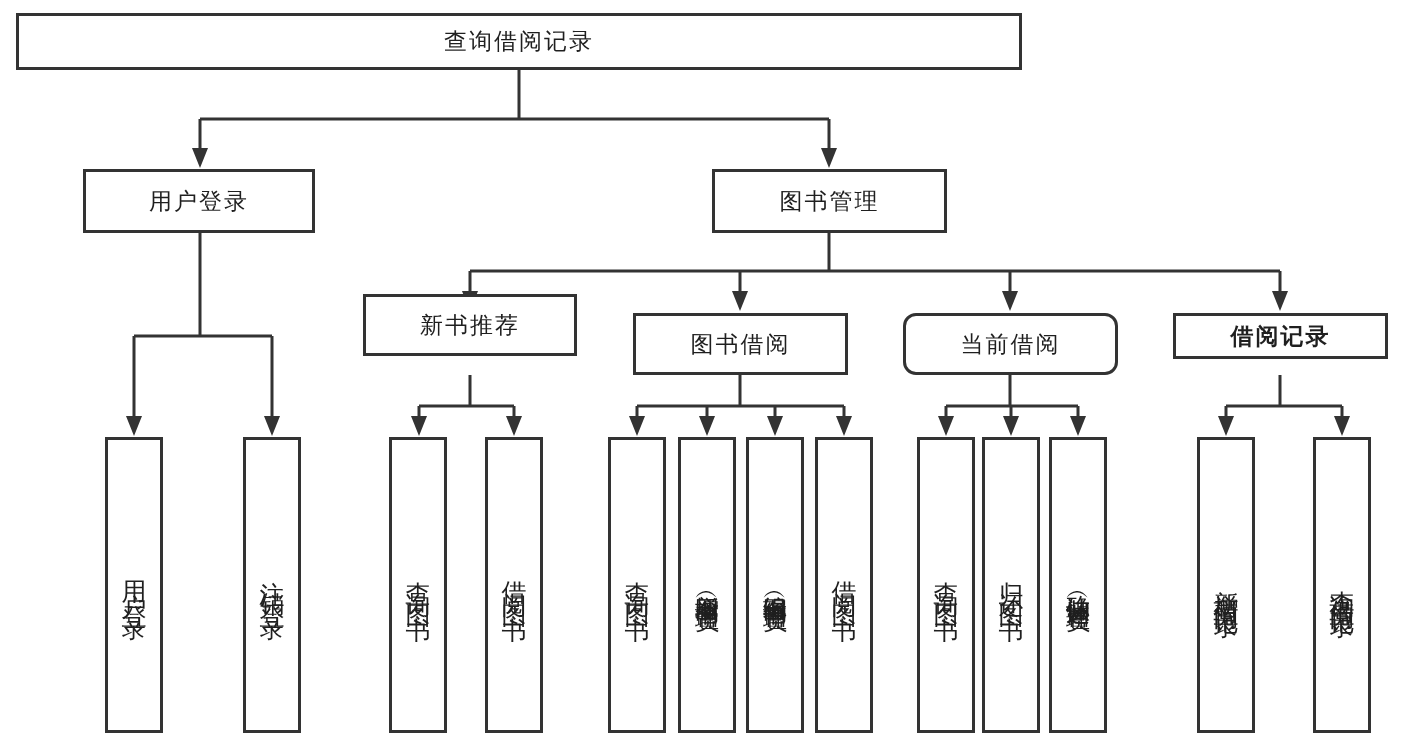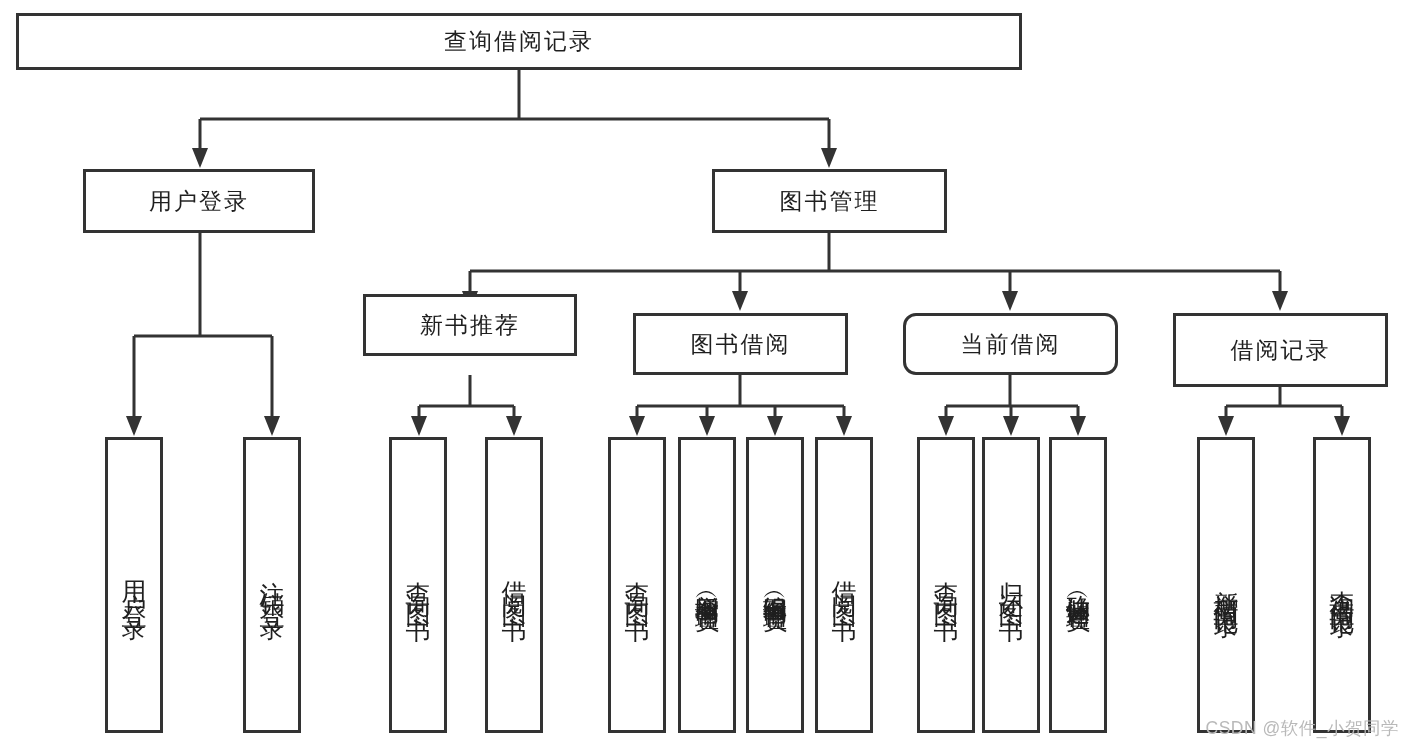--- a/index.html
+++ b/index.html
@@ -32,21 +32,21 @@
     font-size: 23px;
     letter-spacing: 2px;
     white-space: nowrap;
   }
   .root-node  { left: 16px;   top: 13px;  width: 1006px; height: 57px; }
   .branch-a   { left: 83px;   top: 169px; width: 232px;  height: 64px; }
   .branch-b   { left: 712px;  top: 169px; width: 235px;  height: 64px; text-align: right; }
   .section-0  { left: 363px;  top: 294px; width: 214px;  height: 62px; }
   .section-1  { left: 633px;  top: 313px; width: 215px;  height: 62px; }
   .section-2  { left: 903px;  top: 313px; width: 215px;  height: 62px; border-radius: 13px; }
-  .section-3  { left: 1173px; top: 313px; width: 215px;  height: 74px; }
+  .section-3  { left: 1173px; top: 313px; width: 215px;  height: 46px; font-weight: bold; }
   .leaf {
     top: 437px;
     width: 58px;
     height: 296px;
   }
   .v-label {
     writing-mode: vertical-rl;
     font-size: 25px;
     letter-spacing: 12px;
     line-height: 1;
@@ -207,15 +207,14 @@
     <span class="v-label">确认归还（管理员）</span>
   </div>
 
   <div class="node leaf med leaf-e1">
     <span class="v-label">新增借阅记录</span>
   </div>
   <div class="node leaf med leaf-e2">
     <span class="v-label">查询借阅记录</span>
   </div>
 
-  <div class="watermark">CSDN @软件_小贺同学</div>
 
 </div>
 
 </body></html>

